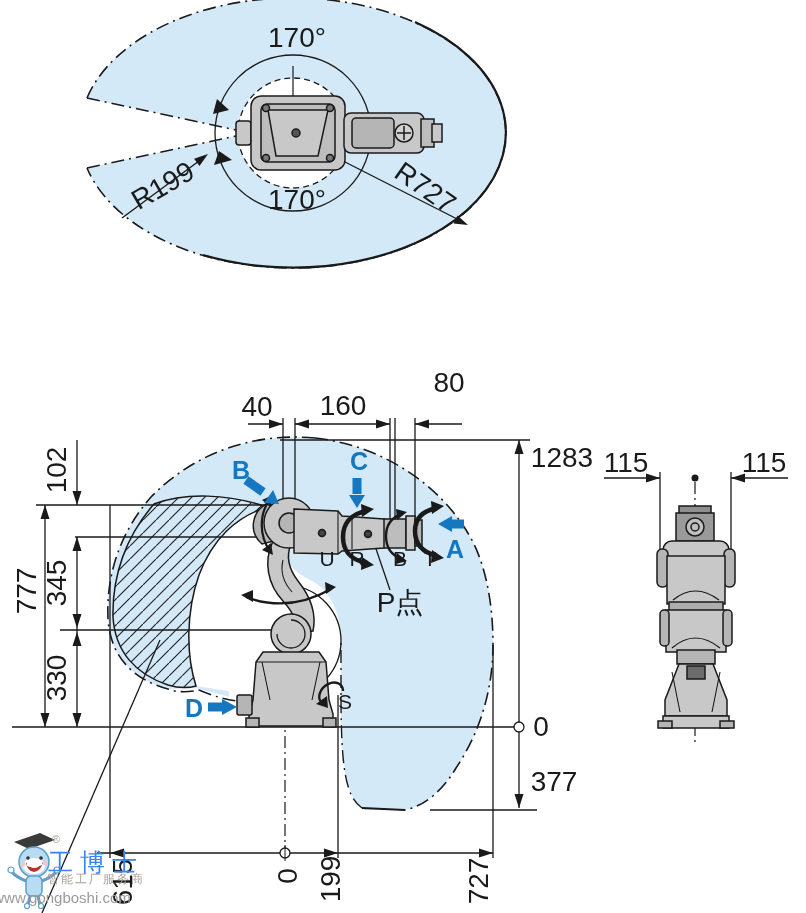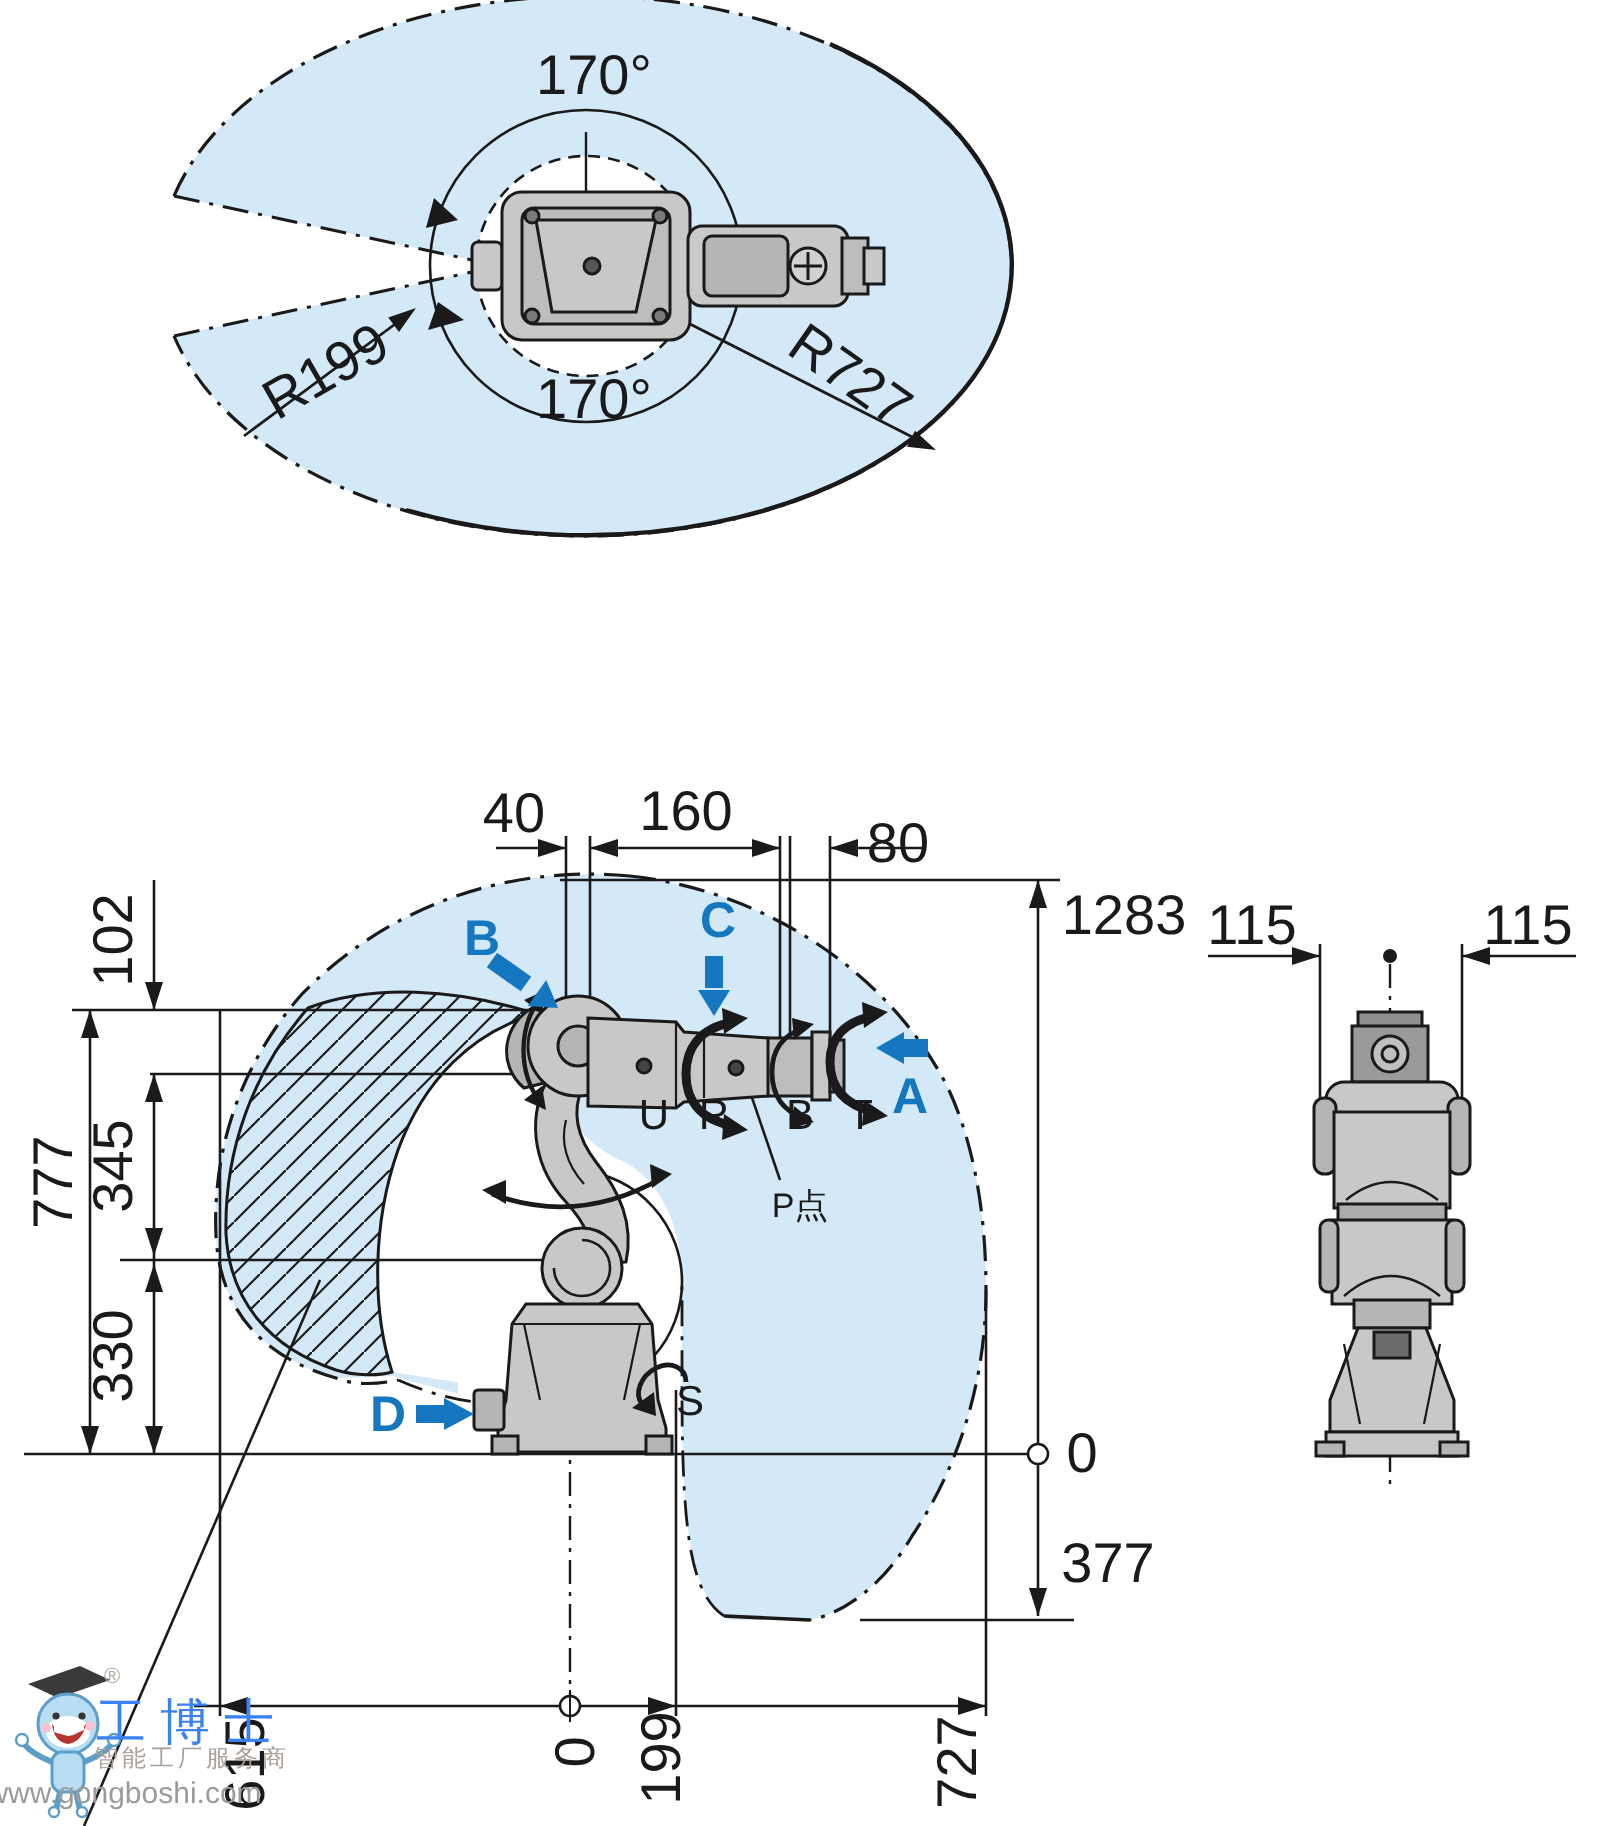--- a/index.html
+++ b/index.html
@@ -6,21 +6,21 @@
   .stage{position:relative;width:806px;height:913px;background:#fff;overflow:hidden;
          font-family:"Liberation Sans",sans-serif;}
   .stage svg{position:absolute;left:0;top:0;}
   .lbl{position:absolute;transform:translate(-50%,-50%);white-space:nowrap;
        color:#1a1a1a;font-size:28px;line-height:1;letter-spacing:0;}
   .rot{transform:translate(-50%,-50%) rotate(-90deg);}
   .rotp35{transform:translate(-50%,-50%) rotate(35deg);}
   .rotm30{transform:translate(-50%,-50%) rotate(-30deg);}
   .blue{color:#1577c0;font-weight:700;font-size:25px;}
   .axis{font-size:21px;}
-  .ppoint{font-size:17px;}
+  .ppoint{font-size:28px;}
   .wm-brand{font-size:25px;color:#3b82f6;letter-spacing:7px;font-weight:400;}
   .wm-reg{font-size:11px;color:#b3a89e;}
   .wm-tag{font-size:12px;color:#aaa19a;letter-spacing:2px;}
   .wm-url{font-size:15px;color:#9b9b9b;}
 </style>
 </head>
 <body>
 
 <div class="stage">
 
@@ -295,21 +295,21 @@
 
 <div>
 
   <span class="lbl" style="left:297px;top:38px">170°</span>
   <span class="lbl" style="left:297px;top:200px">170°</span>
   <span class="lbl rotm30" style="left:163px;top:186px">R199</span>
   <span class="lbl rotp35" style="left:425px;top:188px">R727</span>
 
   <span class="lbl" style="left:257px;top:407px">40</span>
   <span class="lbl" style="left:343px;top:406px">160</span>
-  <span class="lbl" style="left:449px;top:422px">80</span>
+  <span class="lbl" style="left:449px;top:383px">80</span>
 
   <span class="lbl rot" style="left:57px;top:470px">102</span>
   <span class="lbl rot" style="left:27px;top:591px">777</span>
   <span class="lbl rot" style="left:57px;top:583px">345</span>
   <span class="lbl rot" style="left:57px;top:678px">330</span>
 
   <span class="lbl" style="left:562px;top:458px">1283</span>
   <span class="lbl" style="left:541px;top:727px">0</span>
   <span class="lbl" style="left:554px;top:782px">377</span>
 

